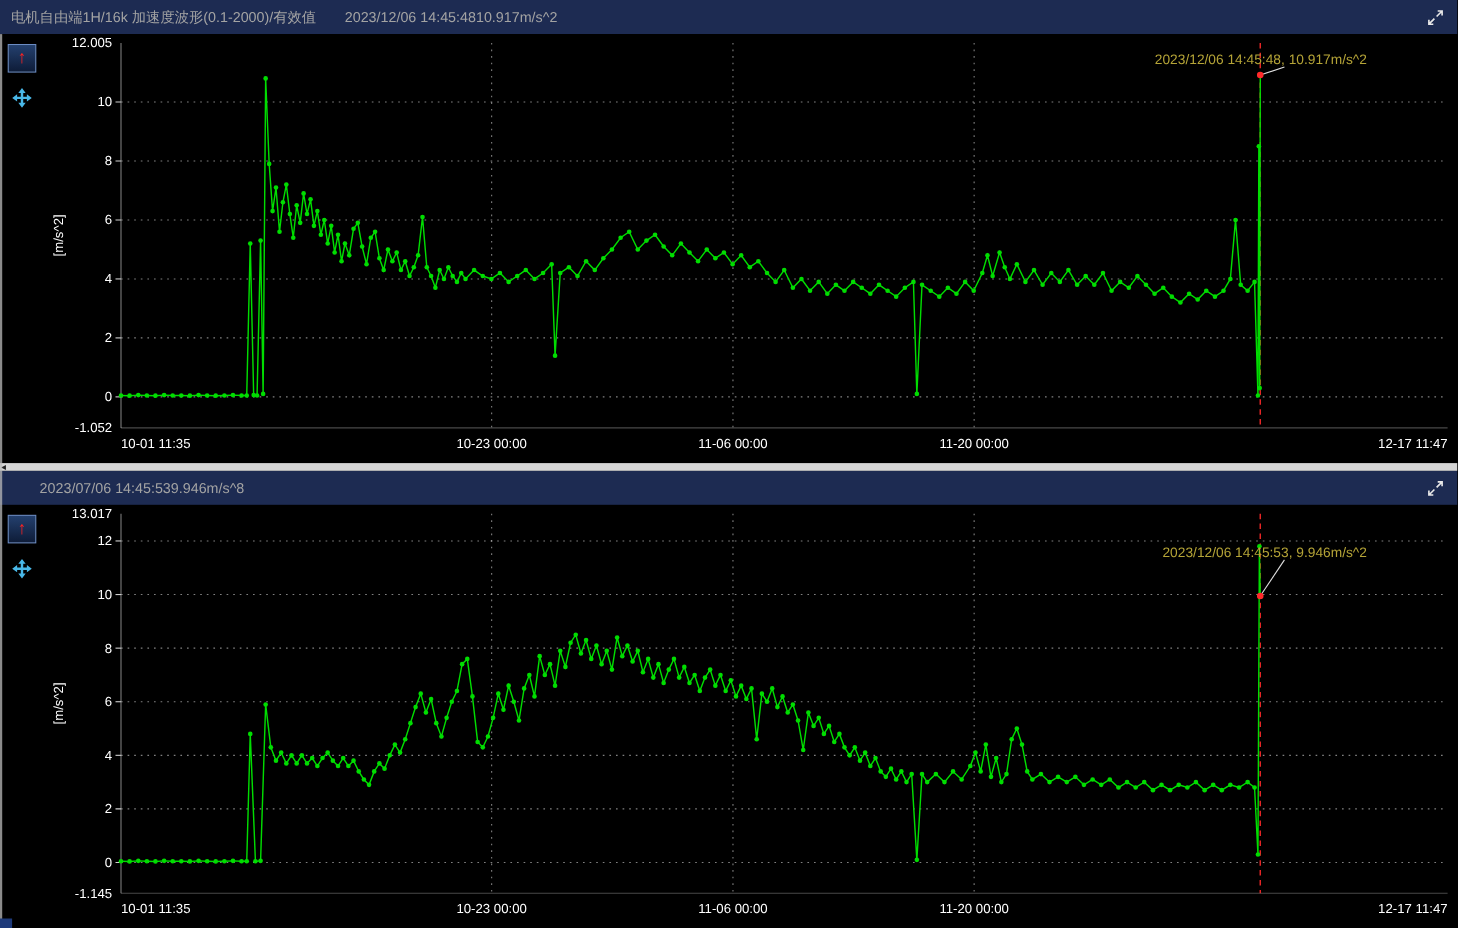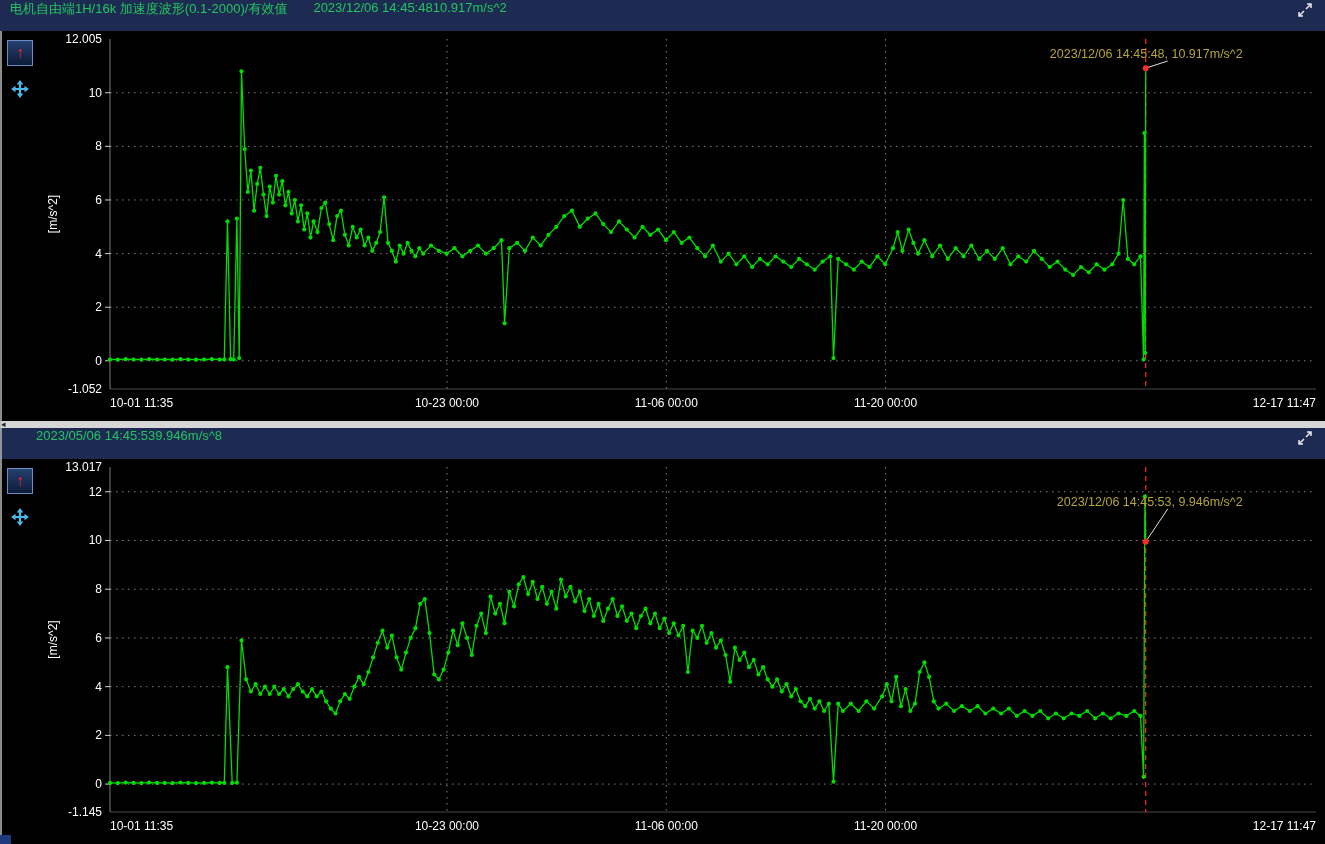--- a/index.html
+++ b/index.html
@@ -1,19 +1,19 @@
 <!DOCTYPE html>
 <html><head>
 <meta charset="utf-8">
 <style>
   html,body{margin:0;padding:0;background:#000;}
   body{width:1325px;height:844px;overflow:hidden;font-family:"Liberation Sans","DejaVu Sans",sans-serif;}
   .app{position:relative;width:1325px;height:844px;background:#000;}
   .panel{width:1325px;}
-  .panel-header{height:31px;background:#1d2b52;display:flex;align-items:flex-start;padding:0 10px;color:#22c55e;font-size:13px;box-sizing:border-box;}
+  .panel-header{height:31px;background:#1d2b52;display:flex;align-items:center;padding:0 10px;color:#a3a3a3;font-size:13px;box-sizing:border-box;}
   .panel-header .title{white-space:nowrap;}
   .panel-header .dt{margin-left:26px;white-space:nowrap;}
   .panel-header .val{white-space:nowrap;}
   .panel-header .spacer{flex:1;}
   .expand{background:none;border:none;padding:0;margin:0;width:20px;height:20px;cursor:pointer;display:flex;align-items:center;justify-content:center;}
   .chart-wrap{position:relative;background:#000;}
   svg.chart{display:block;}
   svg.chart text.lab{fill:#ffffff;font-size:12px;font-family:"Liberation Sans","DejaVu Sans",sans-serif;}
   svg.chart text.ann{font-size:12.5px;font-family:"Liberation Sans","DejaVu Sans",sans-serif;}
   .tool{position:absolute;padding:0;margin:0;cursor:pointer;}
@@ -264,21 +264,21 @@
         </svg>
     </div>
   </div>
 
   <div class="divider">
     <span class="handle">◂</span>
   </div>
 
   <div class="panel">
     <div class="panel-header">
-      <span class="dt">2023/05/06 14:45:53</span>
+      <span class="dt">2023/07/06 14:45:53</span>
       <span class="val">9.946m/s^8</span>
       <span class="spacer"></span>
       <button class="expand">
         <svg width="18" height="18" viewBox="0 0 18 18">
           <path d="M11 3 h4 v4 M15 3 L10 8 M7 15 H3 v-4 M3 15 L8 10" fill="none" stroke="#e8e8e8" stroke-width="1.5"></path>
         </svg>
       </button>
     </div>
     <div class="chart-wrap">
       <button class="tool arrow-tool">

